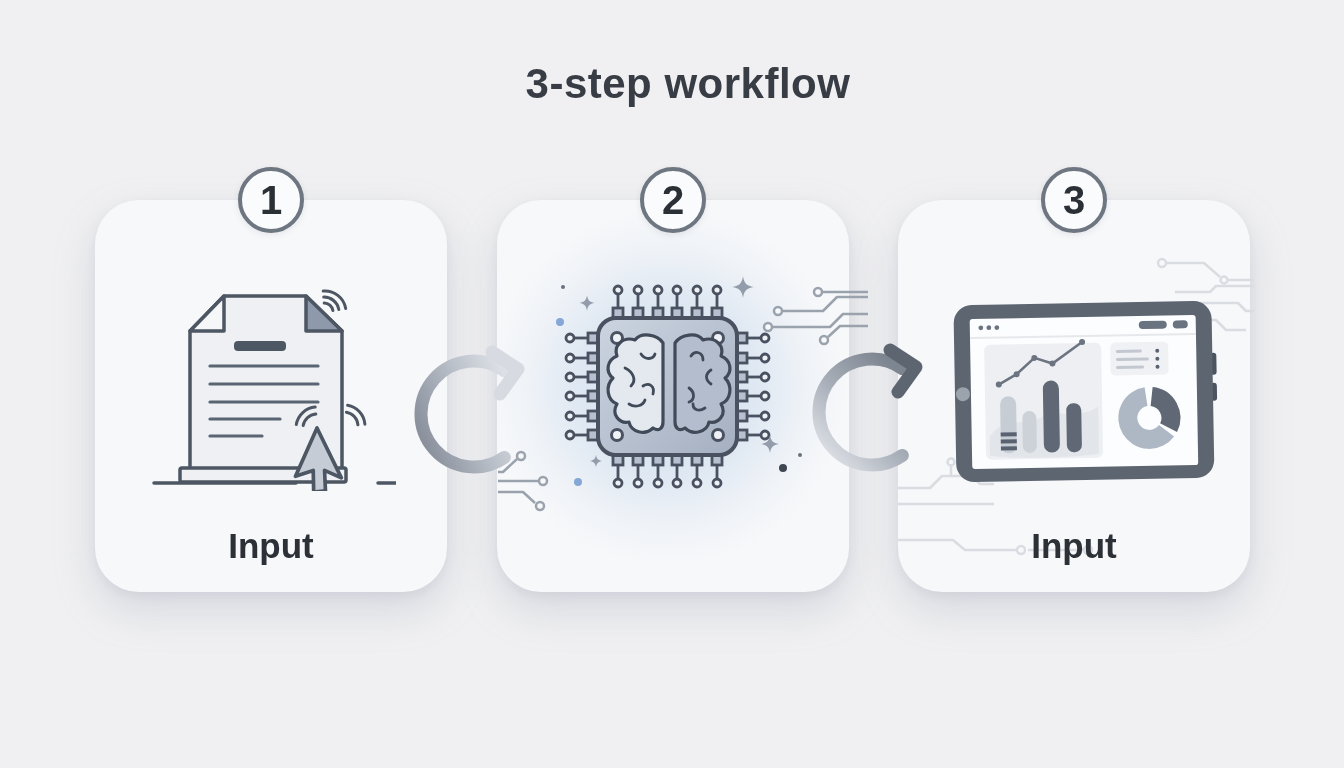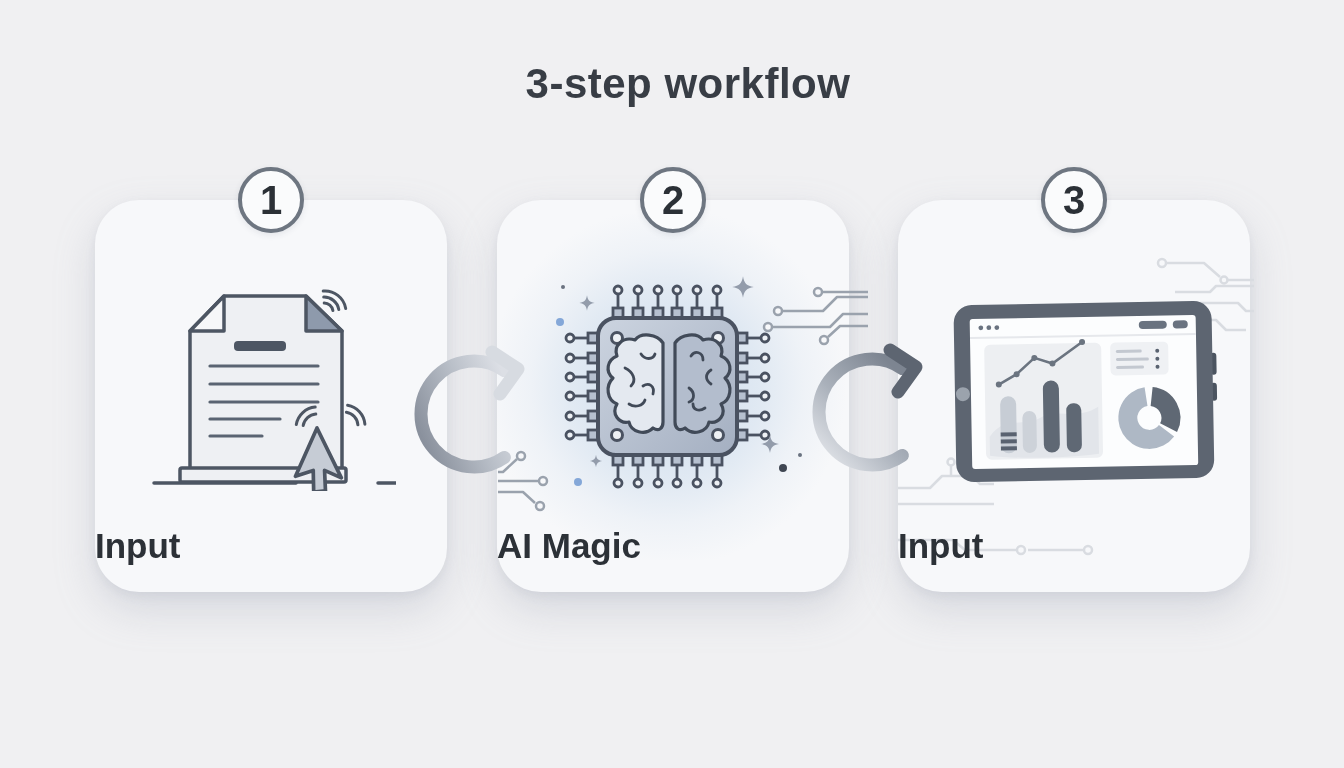--- a/index.html
+++ b/index.html
@@ -25,21 +25,21 @@
   .card-3{left:898px;}
   .badge{
     position:absolute;top:-33px;left:50%;transform:translateX(-50%);
     width:66px;height:66px;border-radius:50%;
     background:#fafbfc;border:4px solid #6e7681;box-sizing:border-box;
     display:flex;align-items:center;justify-content:center;
     box-shadow:0 2px 6px rgba(60,70,85,.10);z-index:5;
   }
   .badge span{font-size:40px;font-weight:700;color:#2b3036;line-height:1;}
   .step-label{
-    position:absolute;bottom:26px;left:0;width:100%;text-align:left;
+    position:absolute;bottom:26px;left:0;width:100%;text-align:center;
     font-size:35px;font-weight:700;color:#2c3137;z-index:4;
   }
   .icon-svg{position:absolute;z-index:3;}
   .traces-svg{position:absolute;left:0;top:0;z-index:2;overflow:visible;}
   .glow{
     position:absolute;left:-10px;top:14px;width:360px;height:346px;z-index:1;
     background:radial-gradient(circle at 50% 50%,
       rgba(173,199,227,.60) 0%, rgba(188,209,231,.38) 38%,
       rgba(200,216,234,.18) 55%, rgba(200,216,234,0) 72%);
   }
@@ -200,21 +200,20 @@
         <path transform="translate(230,176)" d="M0 -9 C1 -3 3 -1 9 0 C3 1 1 3 0 9 C-1 3 -3 1 -9 0 C-3 -1 -1 -3 0 -9 Z"></path>
         <path transform="translate(56,193) scale(0.7)" d="M0 -9 C1 -3 3 -1 9 0 C3 1 1 3 0 9 C-1 3 -3 1 -9 0 C-3 -1 -1 -3 0 -9 Z"></path>
       </g>
       <circle cx="20" cy="54" r="4" fill="#84a7d8"></circle>
       <circle cx="38" cy="214" r="4" fill="#84a7d8"></circle>
       <circle cx="243" cy="200" r="4" fill="#3f4652"></circle>
       <circle cx="23" cy="19" r="2" fill="#6a7280"></circle>
       <circle cx="260" cy="187" r="2" fill="#6a7280"></circle>
     </svg>
 
-    <div class="step-label">AI Magic</div>
   </div>
 
   <div class="card card-3">
     <div class="badge">
       <span>3</span>
     </div>
 
     <svg class="traces-svg" width="360" height="400" viewBox="0 0 360 400">
       <g fill="none" stroke="#d9dce1" stroke-width="2.5" stroke-linejoin="round">
         <circle cx="264" cy="63" r="4"></circle>

